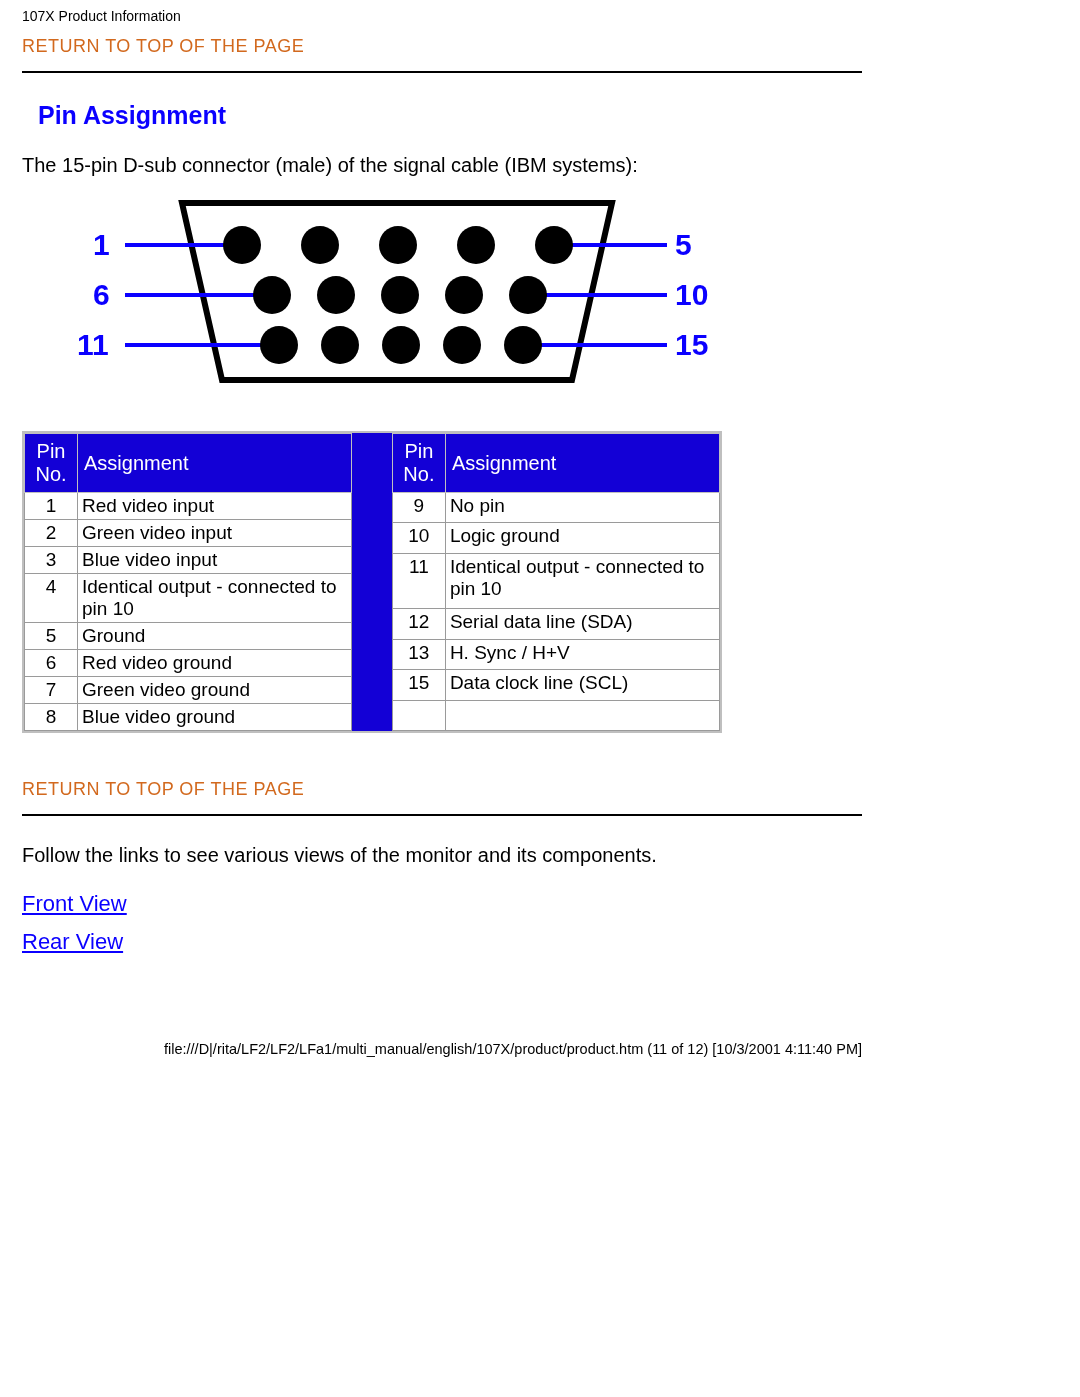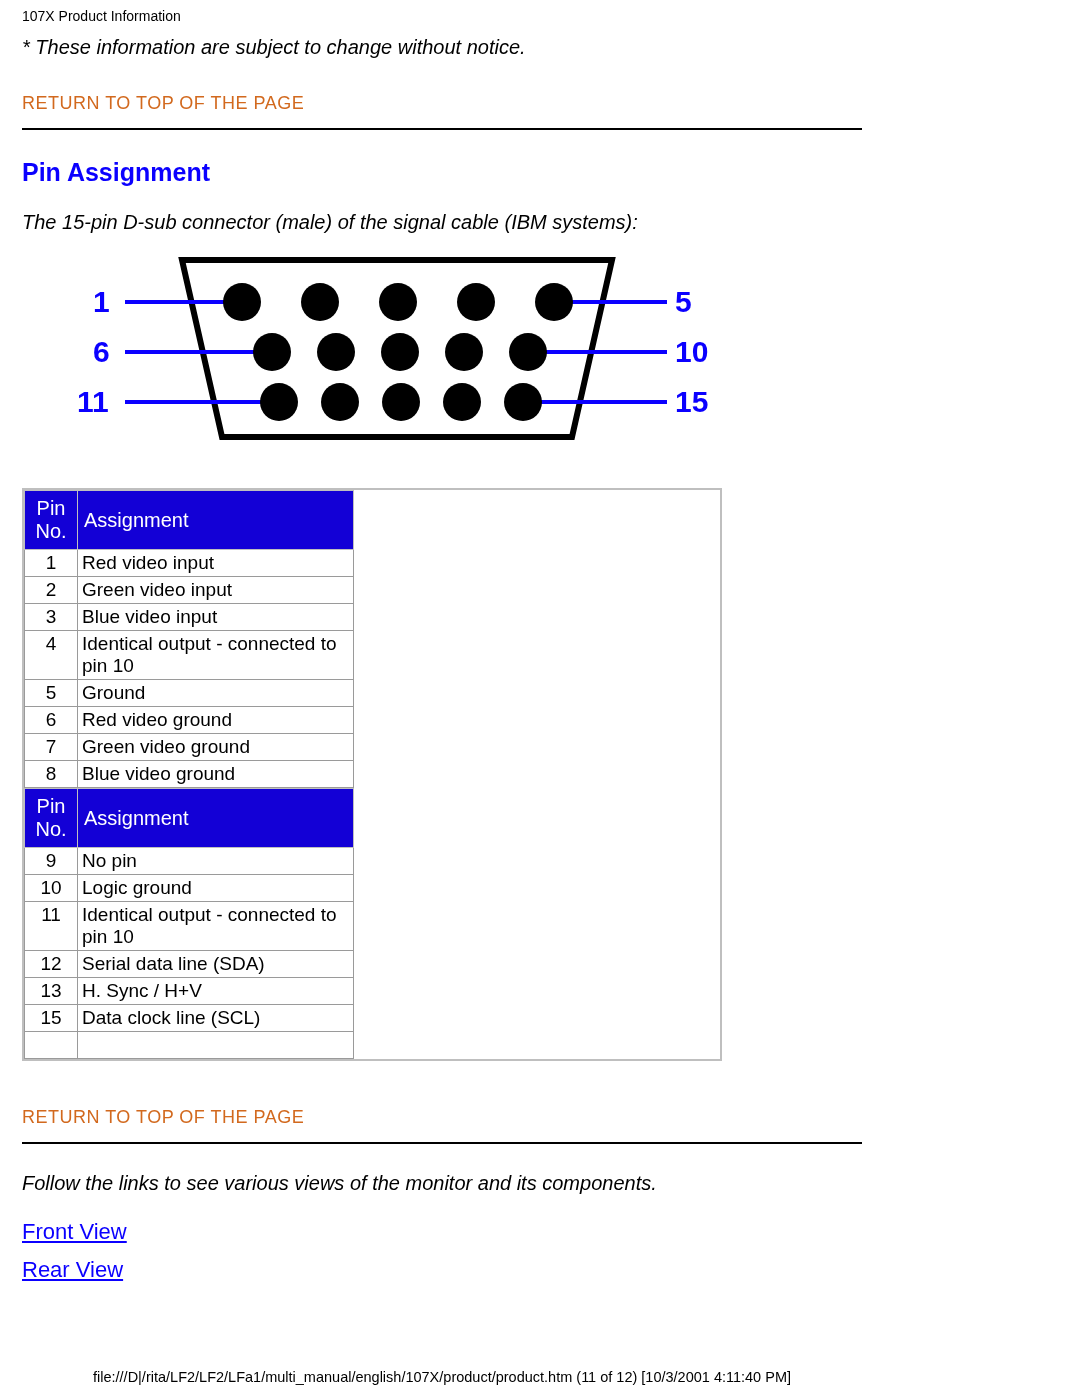--- a/index.html
+++ b/index.html
@@ -37,40 +37,38 @@
   }
   .hr {
     border: none;
     border-top: 2px solid #000;
     margin: 14px 0 28px 0;
   }
   .section-title {
     color: #0b00ff;
     font-weight: bold;
     font-size: 25px;
-    margin: 0 0 24px 0;
+    margin: 0 0 24px 16px;
   }
   .body-text {
     font-size: 20px;
     margin: 0 0 18px 0;
-    font-style: italic;
   }
   
   .dsub-wrap {
     width: 640px;
     margin: 0 0 36px 55px;
     position: relative;
   }
   .dsub-svg {
     display: block;
   }
   
   .pin-tables {
     display: flex;
-    flex-direction: column;
     width: 700px;
     border: 2px solid #bfbfbf;
     box-sizing: border-box;
   }
   .pin-table {
     border-collapse: collapse;
     background: #fff;
     width: 330px;
     font-size: 19px;
   }
@@ -96,21 +94,21 @@
   }
   .link {
     color: #0b00ff;
     text-decoration: underline;
     font-size: 22px;
     display: inline-block;
     margin: 6px 0;
   }
   .views-links { margin-top: 8px; margin-bottom: 80px;}
   .footer {
-    text-align: center;
+    text-align: right;
     font-size: 14.5px;
     color: #000;
     margin: 40px 0 10px 0;
   }
   .spacer-bottom { height: 10px; }
   .svg-area { position: relative; height: 200px; width: 640px; }
   .svg-area svg { position:absolute; left:0; top:0; }
   .label-abs {
     position: absolute;
     font-family: Arial, sans-serif;
@@ -119,21 +117,20 @@
     color: #0b00ff;
   }
 </style>
 </head>
 <body>
 
 <div class="page">
 
   <div class="top-label">107X Product Information</div>
 
-  <div class="notice">* These information are subject to change without notice.</div>
 
   <a href="#" class="return-link">RETURN TO TOP OF THE PAGE</a>
 
   <hr class="hr">
 
   <div class="section-title">Pin Assignment</div>
 
   <div class="body-text">The 15-pin D-sub connector (male) of the signal cable (IBM systems):</div>
 
   <div class="dsub-wrap">

